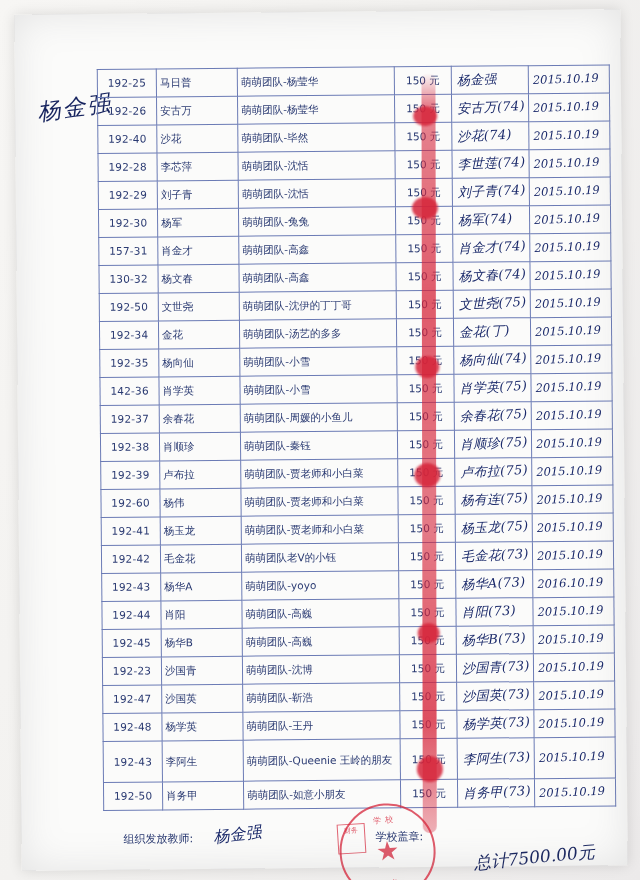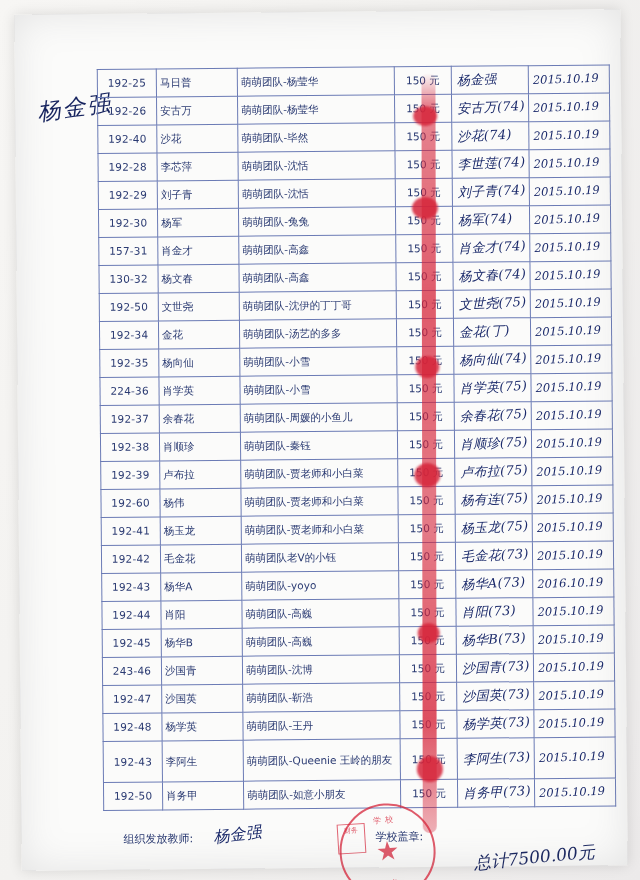--- a/index.html
+++ b/index.html
@@ -345,21 +345,21 @@
               <td class="c-team"><span>萌萌团队-小雪</span></td>
               <td class="c-amt"><span>150 元</span></td>
               <td class="c-sign">
                 <span class="hand hand-cell">杨向仙(74)</span>
               </td>
               <td class="c-date">
                 <span class="hand-date">2015.10.19</span>
               </td>
             </tr>
             <tr>
-              <td class="c-code"><span>224-36</span></td>
+              <td class="c-code"><span>142-36</span></td>
               <td class="c-name"><span>肖学英</span></td>
               <td class="c-team"><span>萌萌团队-小雪</span></td>
               <td class="c-amt"><span>150 元</span></td>
               <td class="c-sign">
                 <span class="hand hand-cell">肖学英(75)</span>
               </td>
               <td class="c-date">
                 <span class="hand-date">2015.10.19</span>
               </td>
             </tr>
@@ -465,21 +465,21 @@
               <td class="c-team"><span>萌萌团队-高巍</span></td>
               <td class="c-amt"><span>150 元</span></td>
               <td class="c-sign">
                 <span class="hand hand-cell">杨华B(73)</span>
               </td>
               <td class="c-date">
                 <span class="hand-date">2015.10.19</span>
               </td>
             </tr>
             <tr>
-              <td class="c-code"><span>243-46</span></td>
+              <td class="c-code"><span>192-23</span></td>
               <td class="c-name"><span>沙国青</span></td>
               <td class="c-team"><span>萌萌团队-沈博</span></td>
               <td class="c-amt"><span>150 元</span></td>
               <td class="c-sign">
                 <span class="hand hand-cell">沙国青(73)</span>
               </td>
               <td class="c-date">
                 <span class="hand-date">2015.10.19</span>
               </td>
             </tr>

